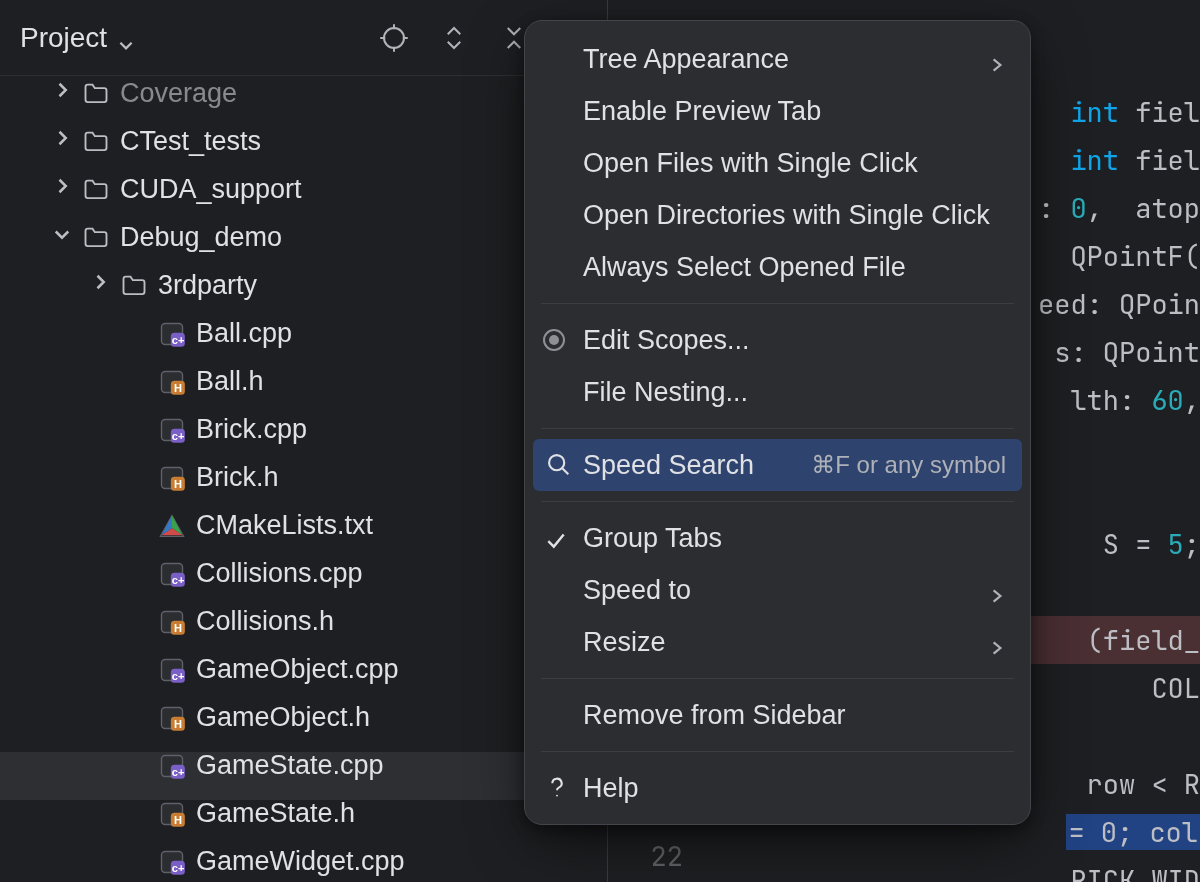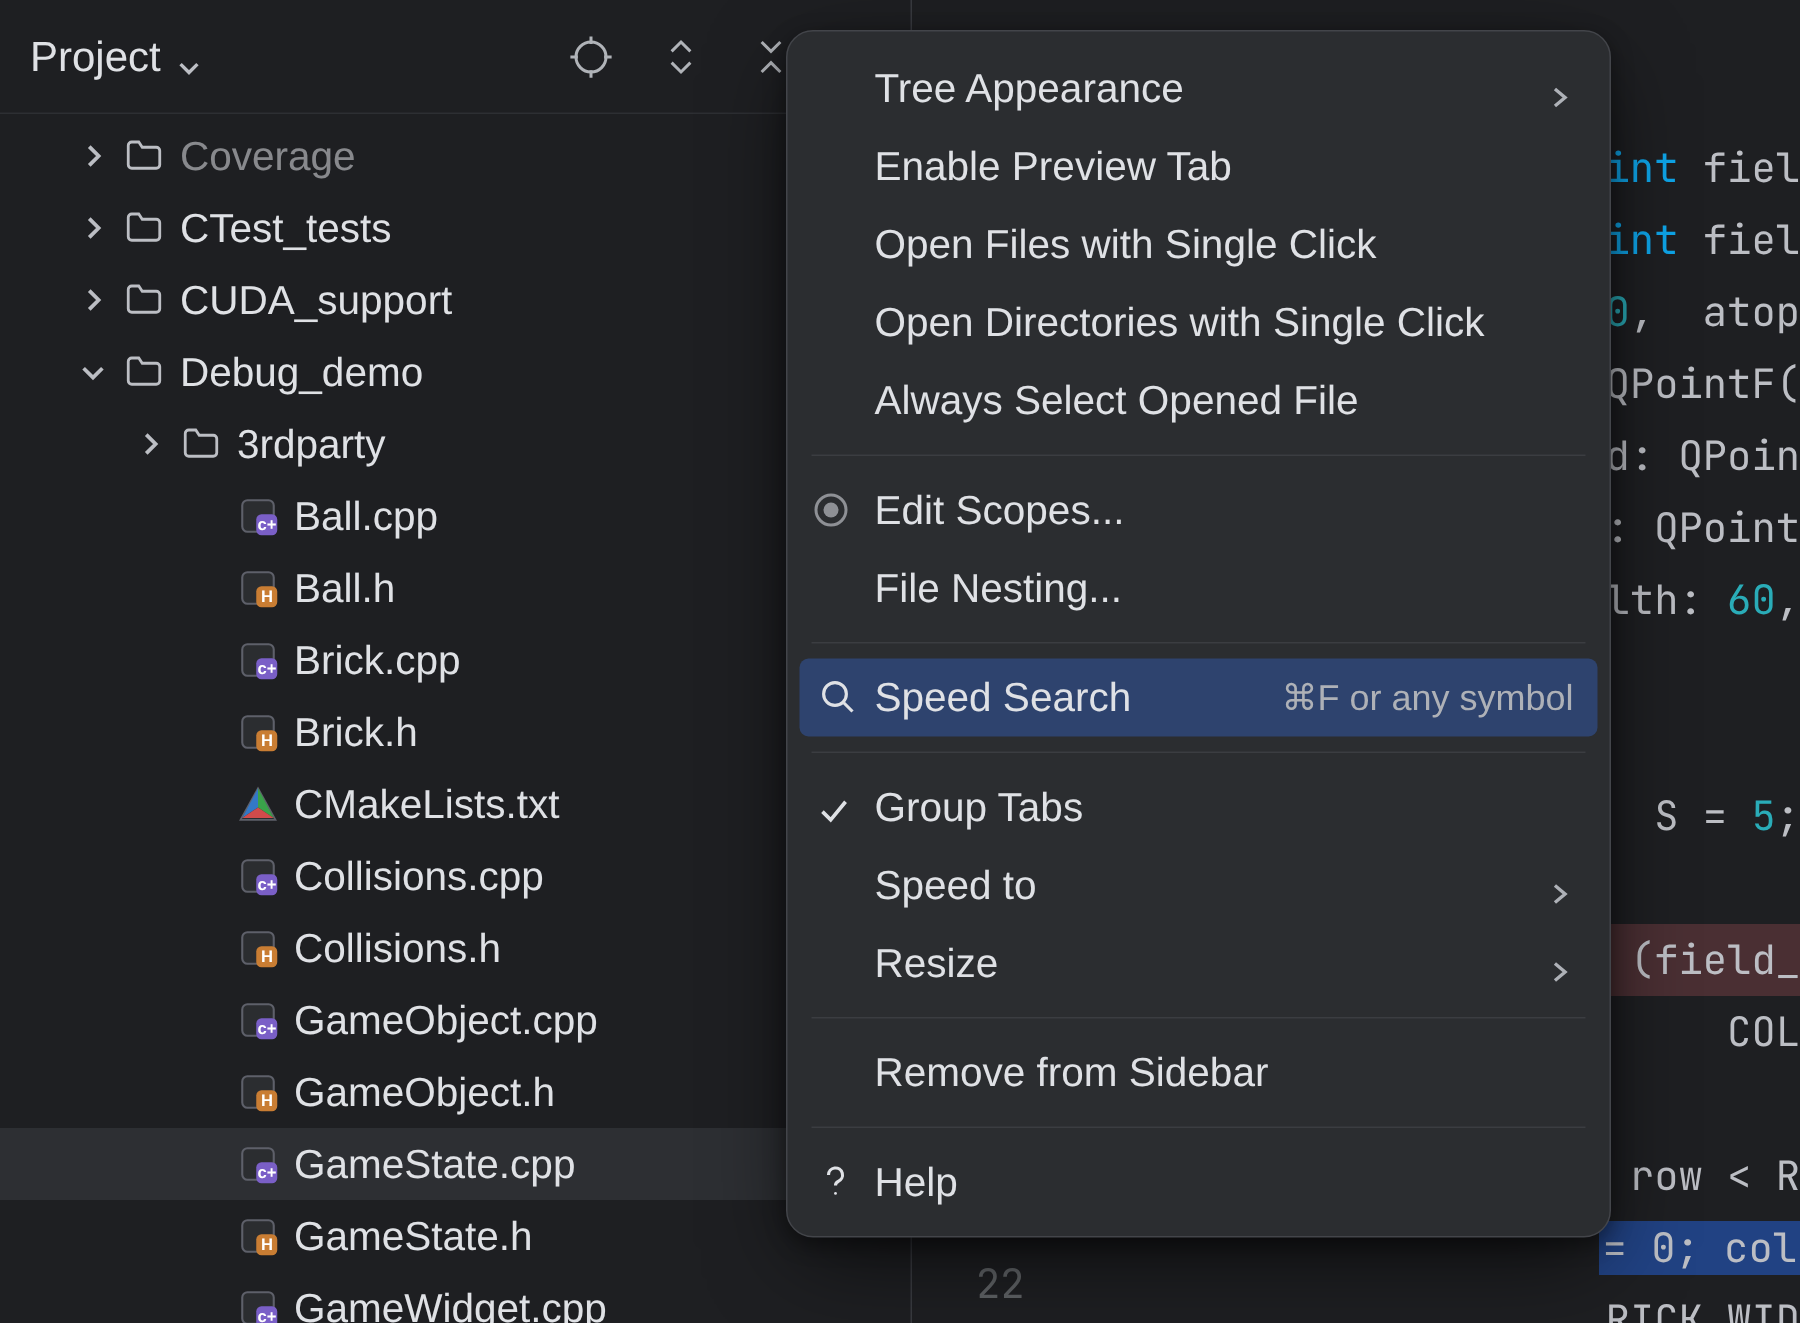--- a/index.html
+++ b/index.html
@@ -49,21 +49,21 @@
 
   
   .tree {
     padding-top: 4px;
     font-size: 27px;
     line-height: 1;
   }
   .tree-row {
     height: 48px;
     display: flex;
-    align-items: center;
+    align-items: flex-start;
     gap: 10px;
     padding-left: 52px;
     white-space: nowrap;
     cursor: pointer;
   }
   .tree-row.depth1 { padding-left: 52px; }
   .tree-row.depth2 { padding-left: 90px; }
   .tree-row.depth3 { padding-left: 128px; }
   .tree-row.selected { background: #2d2f33; }
   .expander {
@@ -102,21 +102,21 @@
   .err-bg{background:#4a2f33;}
   .gutter {
     position:absolute; top: 838px; left: 15px; width: 60px; text-align:right;
     color:#5f6265; font-family:inherit; font-size:27px;
   }
 
   
   .popup {
     position: absolute;
     left: 524px; top: 20px;
-    width: 550px;
+    width: 507px;
     background: #2b2d30;
     border: 1px solid #43454a;
     border-radius: 18px;
     box-shadow: 0 18px 60px -10px rgba(0,0,0,.7), 0 4px 14px rgba(0,0,0,.4);
     padding: 12px 0 10px 0;
     font-size: 27px;
   }
   .menu-item {
     height: 52px;
     display:flex; align-items:center;

